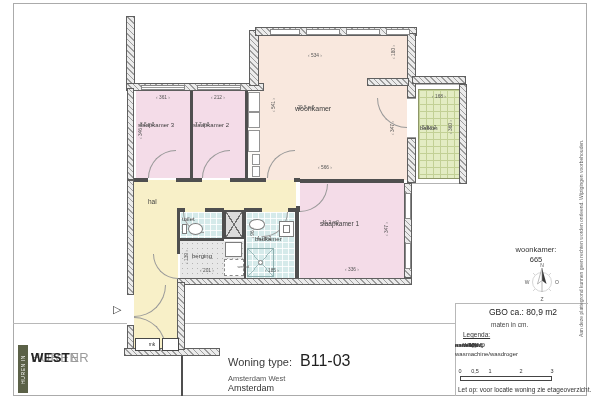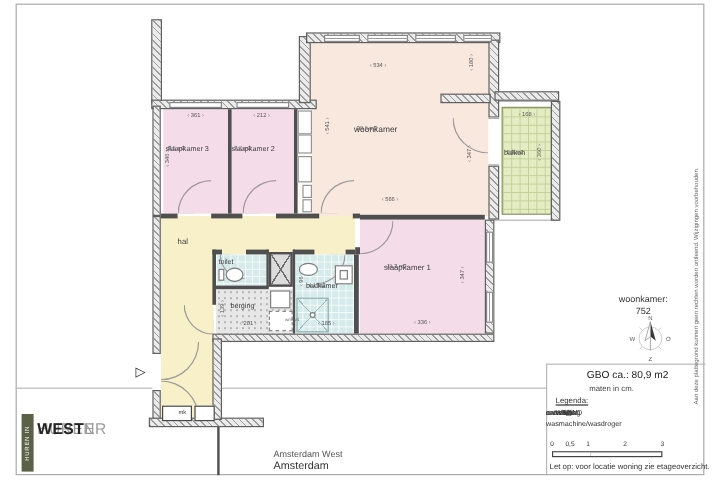--- a/index.html
+++ b/index.html
@@ -249,21 +249,21 @@
   <div class="dim" style="left:419px;top:92px;width:40px;">168</div>
   <div class="dimv" style="left:435px;top:123px;width:30px;">360</div>
   <div class="dim" style="left:327px;top:265px;width:50px;">336</div>
   <div class="dimv" style="left:371px;top:225px;width:30px;">347</div>
   <div class="dim" style="left:187px;top:266px;width:40px;">201</div>
   <div class="dimv" style="left:171px;top:253px;width:30px;">139</div>
   <div class="dim" style="left:252px;top:266px;width:40px;">185</div>
   <div class="dimv" style="left:237px;top:229px;width:30px;">96</div>
 
   <div class="ip" style="left:500px;top:245px;width:72px;text-align:center;font-size:7.5px;">woonkamer:</div>
-  <div class="ip" style="left:500px;top:255px;width:72px;text-align:center;font-size:7.5px;">752</div>
+  <div class="ip" style="left:500px;top:255px;width:72px;text-align:center;font-size:7.5px;">665</div>
 
   <svg style="left:522px;top:261px;" width="40" height="40" viewBox="0 0 40 40">
     <circle cx="20" cy="21" r="9.5" fill="none" stroke="#c4c4c4" stroke-width="0.7"></circle>
     <line x1="13" y1="14" x2="11" y2="12" stroke="#c4c4c4" stroke-width="0.7"></line>
     <line x1="27" y1="14" x2="29" y2="12" stroke="#c4c4c4" stroke-width="0.7"></line>
     <line x1="13" y1="28" x2="11" y2="30" stroke="#c4c4c4" stroke-width="0.7"></line>
     <line x1="27" y1="28" x2="29" y2="30" stroke="#c4c4c4" stroke-width="0.7"></line>
     <line x1="20" y1="20" x2="20" y2="31" stroke="#999" stroke-width="0.7"></line>
     <polygon points="20,7 24.5,23 20,19.5" fill="#3a3a3a"></polygon>
     <polygon points="20,7 15.5,23 20,19.5" fill="#ffffff" stroke="#8c8c8c" stroke-width="0.6"></polygon>
@@ -311,16 +311,20 @@
 
   <div class="logo-mark" style="left:18px;top:345px;width:10px;height:48px;">
     <span>HUREN IN</span>
   </div>
   <div style="left:31px;top:351px;">
     <span class="logo-line">WESTER</span>
     <span class="logo-line">HUREN</span>
     <span class="logo-line bold">WEST</span>
   </div>
 
+  <div style="left:228px;top:352px;display:flex;align-items:baseline;gap:8px;">
+    <span style="position:static;font-size:11px;color:#3a3a3a;">Woning type:</span>
+    <span style="position:static;font-size:16px;color:#1f1f1f;">B11-03</span>
+  </div>
   <div style="left:228px;top:374px;font-size:7.5px;color:#555;">Amsterdam West</div>
   <div style="left:228px;top:383px;font-size:9px;color:#333;">Amsterdam</div>
 
 </div>
 
 </body></html>

